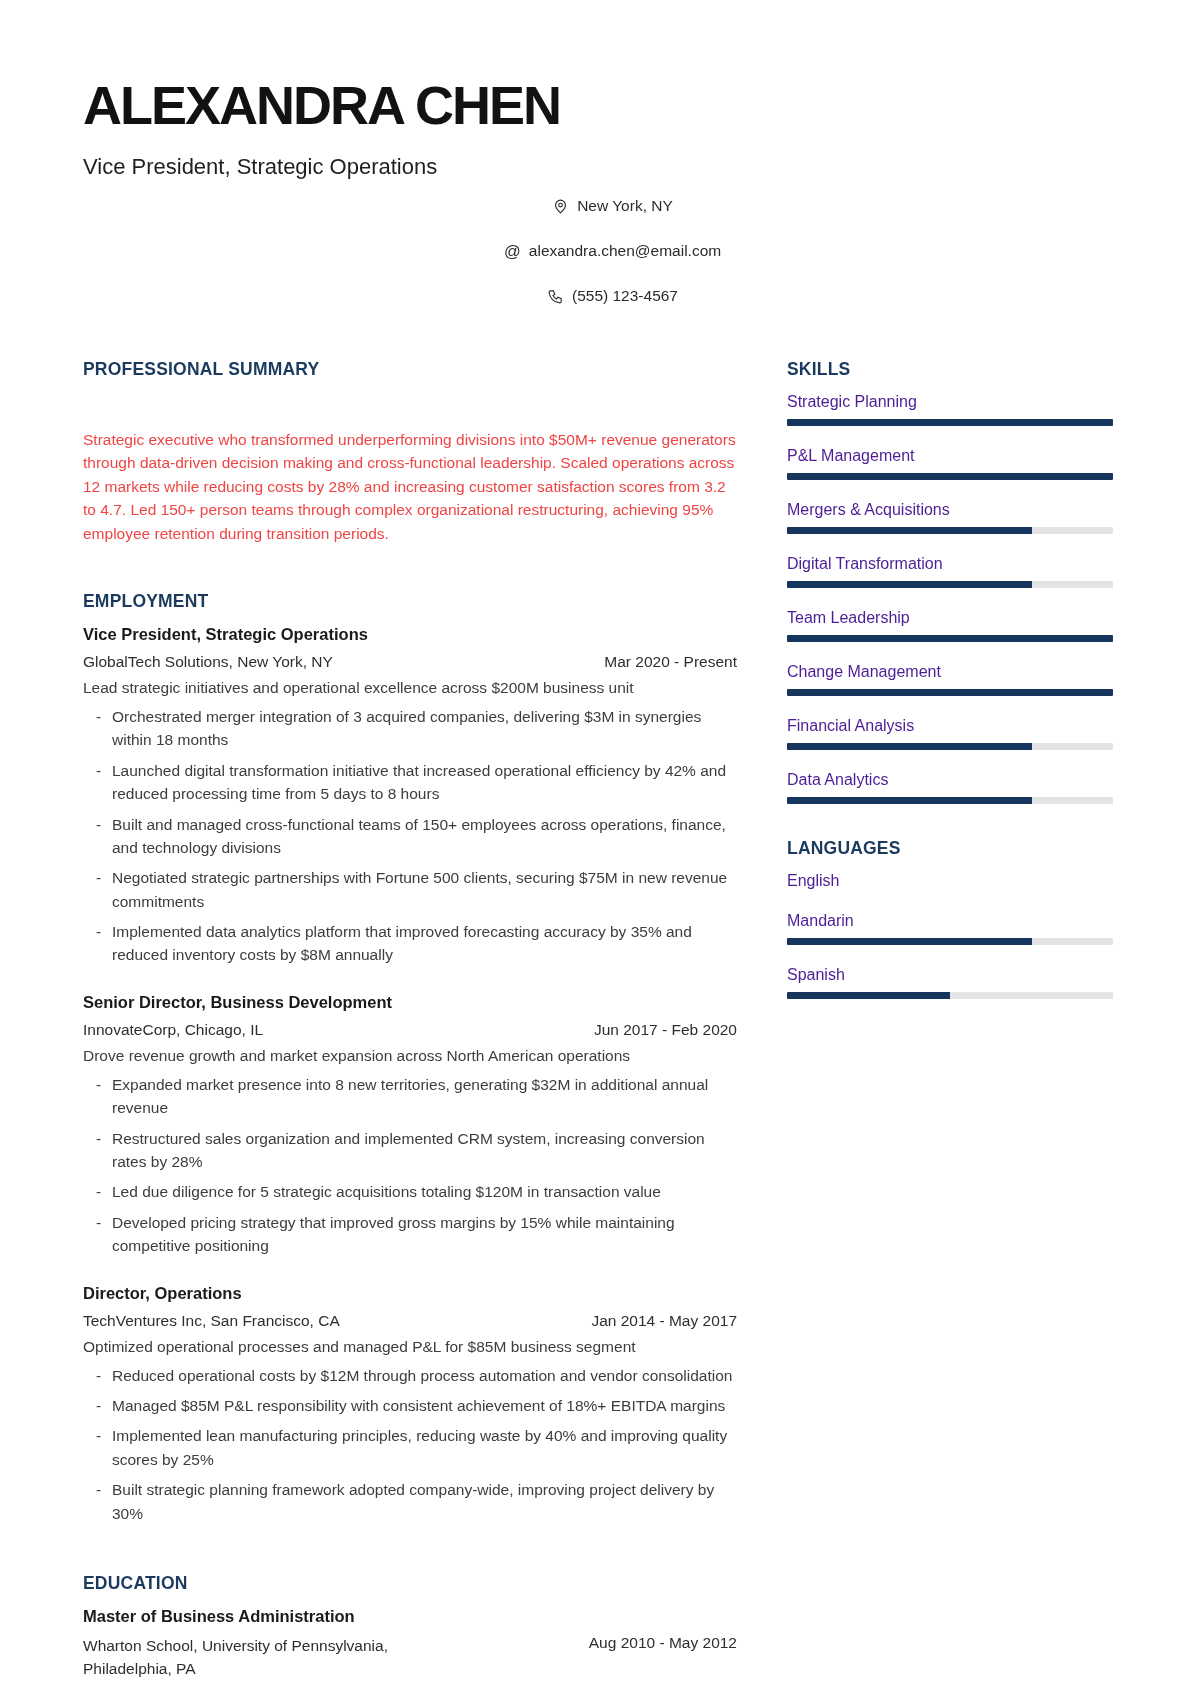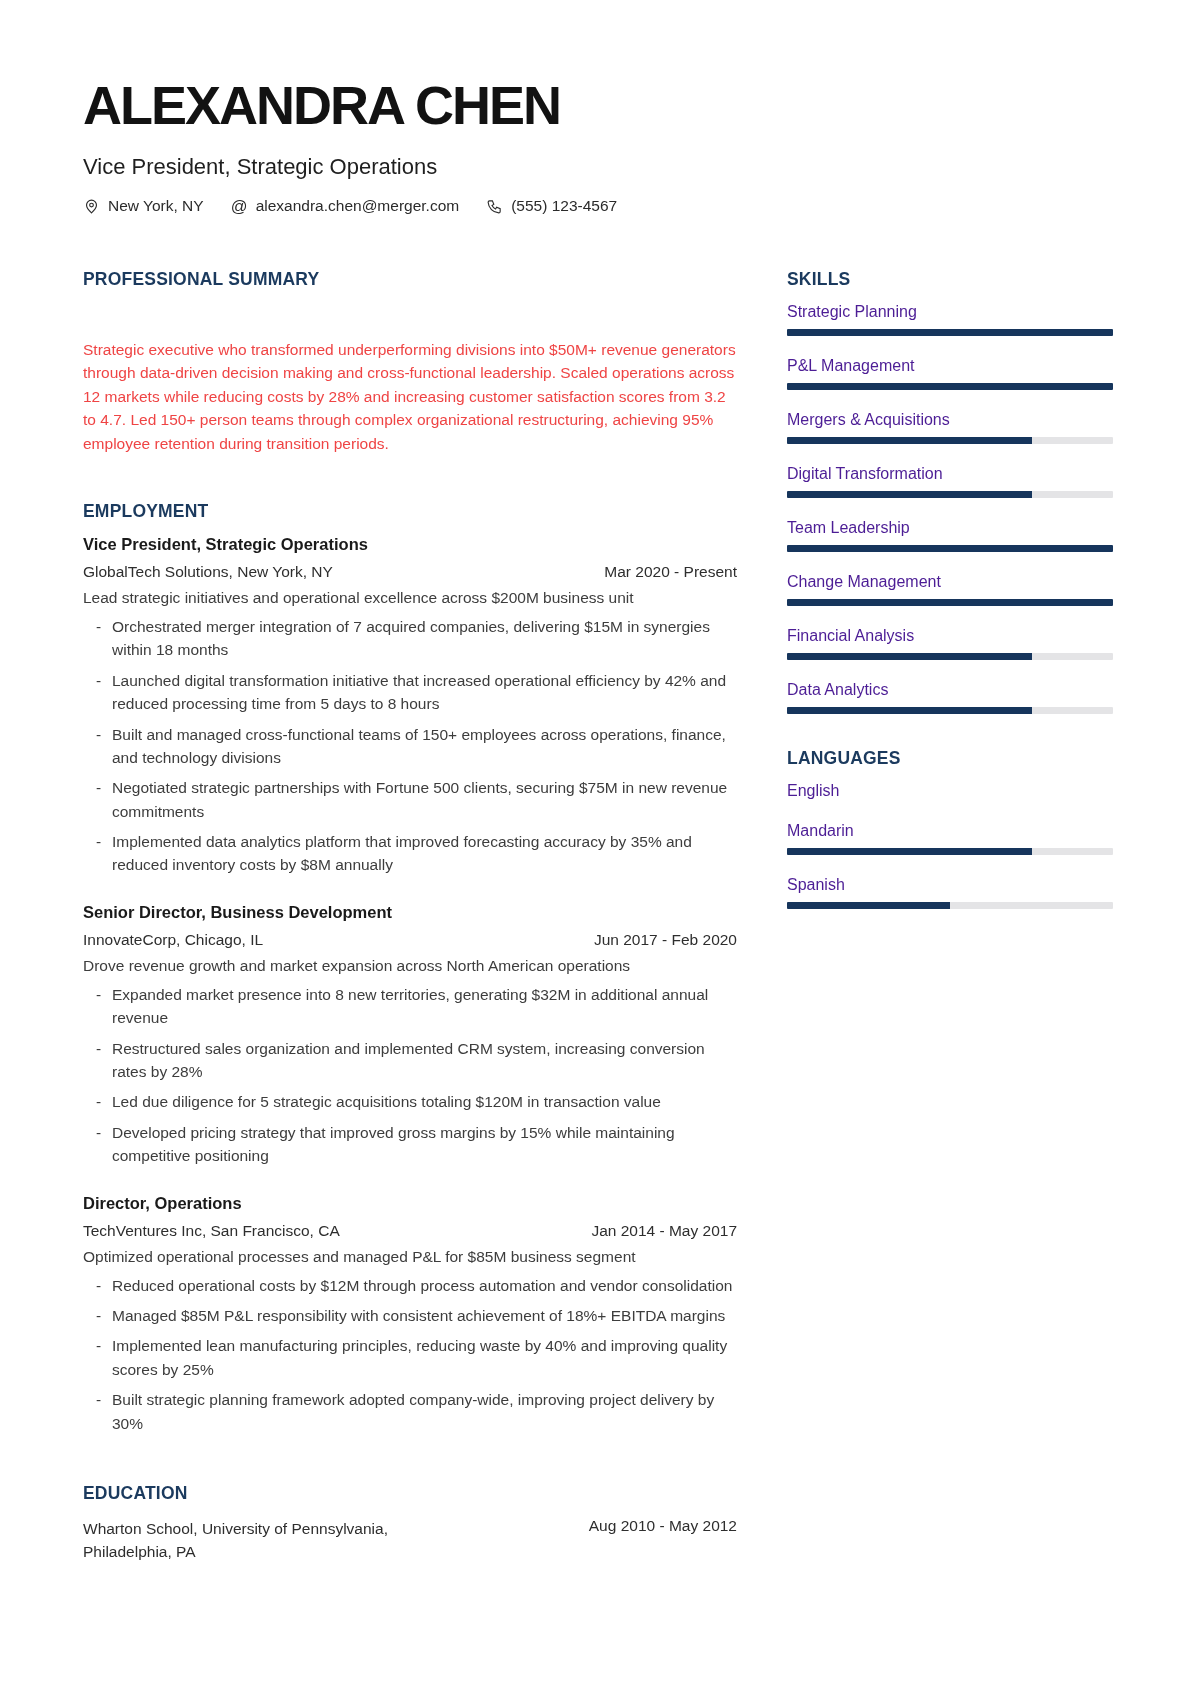--- a/index.html
+++ b/index.html
@@ -8,21 +8,21 @@
   .page {
     width:1200px; height:1697px; margin:0 auto; background:#ffffff;
     padding:78px 58px 0 83px; overflow:hidden; position:relative;
   }
   
   .name {
     font-size:54px; font-weight:bold; letter-spacing:-2px; color:#121212;
     line-height:1; margin-bottom:22px; white-space:nowrap;
   }
   .job-headline { font-size:22px; color:#1f1f1f; margin-bottom:17px; }
-  .contact-row { display:flex; align-items:center; gap:27px; font-size:15.5px; color:#2b2b2b; }
+  .contact-row { display:flex; align-items:center; gap:27px; font-size:15.5px; color:#2b2b2b;flex-direction:column; }
   .contact-item { display:flex; align-items:center; gap:8px; }
   .cicon { width:17px; height:17px; flex:0 0 auto; display:inline-flex; align-items:center; justify-content:center; }
   .cicon svg { width:17px; height:17px; stroke:#2b2b2b; fill:none; stroke-width:1.6; }
   .at-glyph { font-size:16.5px; color:#2b2b2b; line-height:1; }
   
   .main { display:flex; margin-top:54px; }
   .col-left { width:654px; flex:0 0 654px; }
   .col-right { width:326px; flex:0 0 326px; margin-left:50px; }
   .section-heading {
     font-size:17.5px; font-weight:bold; color:#1b3a5e; letter-spacing:0.2px;
@@ -68,21 +68,21 @@
         <span class="cicon">
           <svg viewBox="0 0 24 24">
               <path d="M12 21s-7-6.2-7-11a7 7 0 0 1 14 0c0 4.8-7 11-7 11z"></path>
               <circle cx="12" cy="10" r="2.6"></circle>
             </svg>
         </span>
         <span>New York, NY</span>
       </div>
       <div class="contact-item">
         <span class="cicon at-glyph">@</span>
-        <span>alexandra.chen@merger.com</span>
+        <span>alexandra.chen@email.com</span>
       </div>
       <div class="contact-item">
         <span class="cicon">
           <svg viewBox="0 0 24 24">
               <path d="M5 4h4l2 5-2.5 1.5a12 12 0 0 0 5 5L15 13l5 2v4a2 2 0 0 1-2 2A16 16 0 0 1 3 6a2 2 0 0 1 2-2z"></path>
             </svg>
         </span>
         <span>(555) 123-4567</span>
       </div>
     </div>
@@ -103,21 +103,21 @@
 
         <div class="job">
               <div class="job-title">Vice President, Strategic Operations</div>
               <div class="job-meta">
                 <span class="job-company">GlobalTech Solutions, New York, NY</span>
                 <span class="job-dates">Mar 2020 - Present</span>
               </div>
               <div class="job-lead">Lead strategic initiatives and operational excellence across $200M business unit</div>
               <ul class="bullets">
 
-              <li>Orchestrated merger integration of 7 acquired companies, delivering $15M in synergies within 18 months</li>
+              <li>Orchestrated merger integration of 3 acquired companies, delivering $3M in synergies within 18 months</li>
                 <li>Launched digital transformation initiative that increased operational efficiency by 42% and reduced processing time from 5 days to 8 hours</li>
                 <li>Built and managed cross-functional teams of 150+ employees across operations, finance, and technology divisions</li>
                 <li>Negotiated strategic partnerships with Fortune 500 clients, securing $75M in new revenue commitments</li>
                 <li>Implemented data analytics platform that improved forecasting accuracy by 35% and reduced inventory costs by $8M annually</li>
               </ul>
             </div>
             <div class="job">
               <div class="job-title">Senior Director, Business Development</div>
               <div class="job-meta">
                 <span class="job-company">InnovateCorp, Chicago, IL</span>
@@ -145,20 +145,21 @@
                 <li>Managed $85M P&amp;L responsibility with consistent achievement of 18%+ EBITDA margins</li>
                 <li>Implemented lean manufacturing principles, reducing waste by 40% and improving quality scores by 25%</li>
                 <li>Built strategic planning framework adopted company-wide, improving project delivery by 30%</li>
               </ul>
             </div>
           </div>
       </div>
 
       <div class="section section-education">
         <div class="section-heading">EDUCATION</div>
+        <div class="degree">Master of Business Administration</div>
         <div class="edu-meta">
           <span class="edu-school">Wharton School, University of Pennsylvania, Philadelphia, PA</span>
           <span class="job-dates">Aug 2010 - May 2012</span>
         </div>
       </div>
 
     </div>
 
     <div class="col-right">
 

